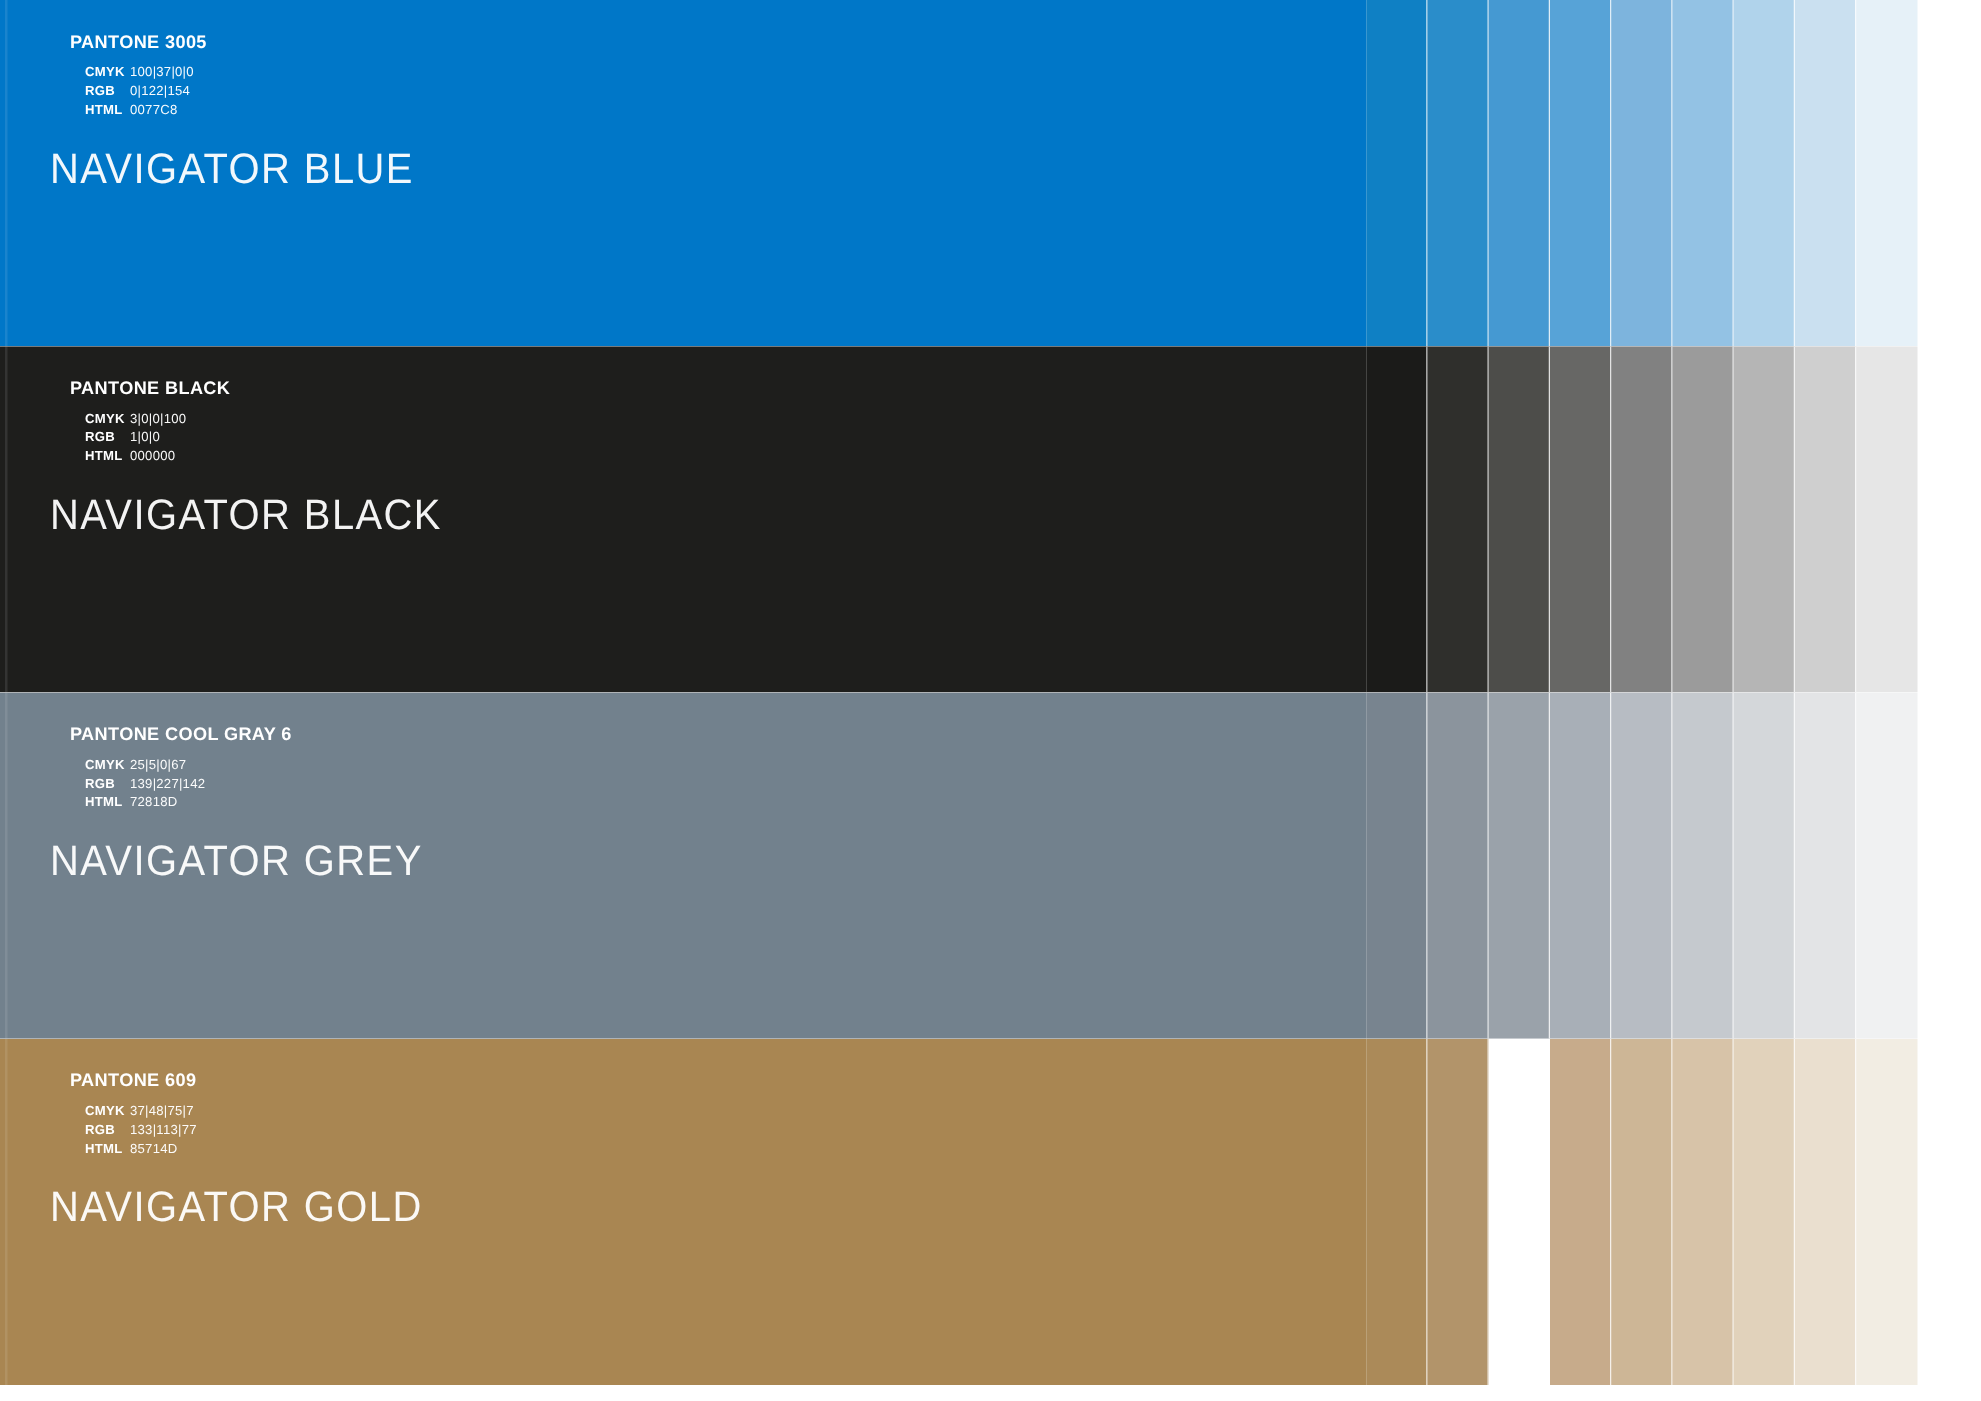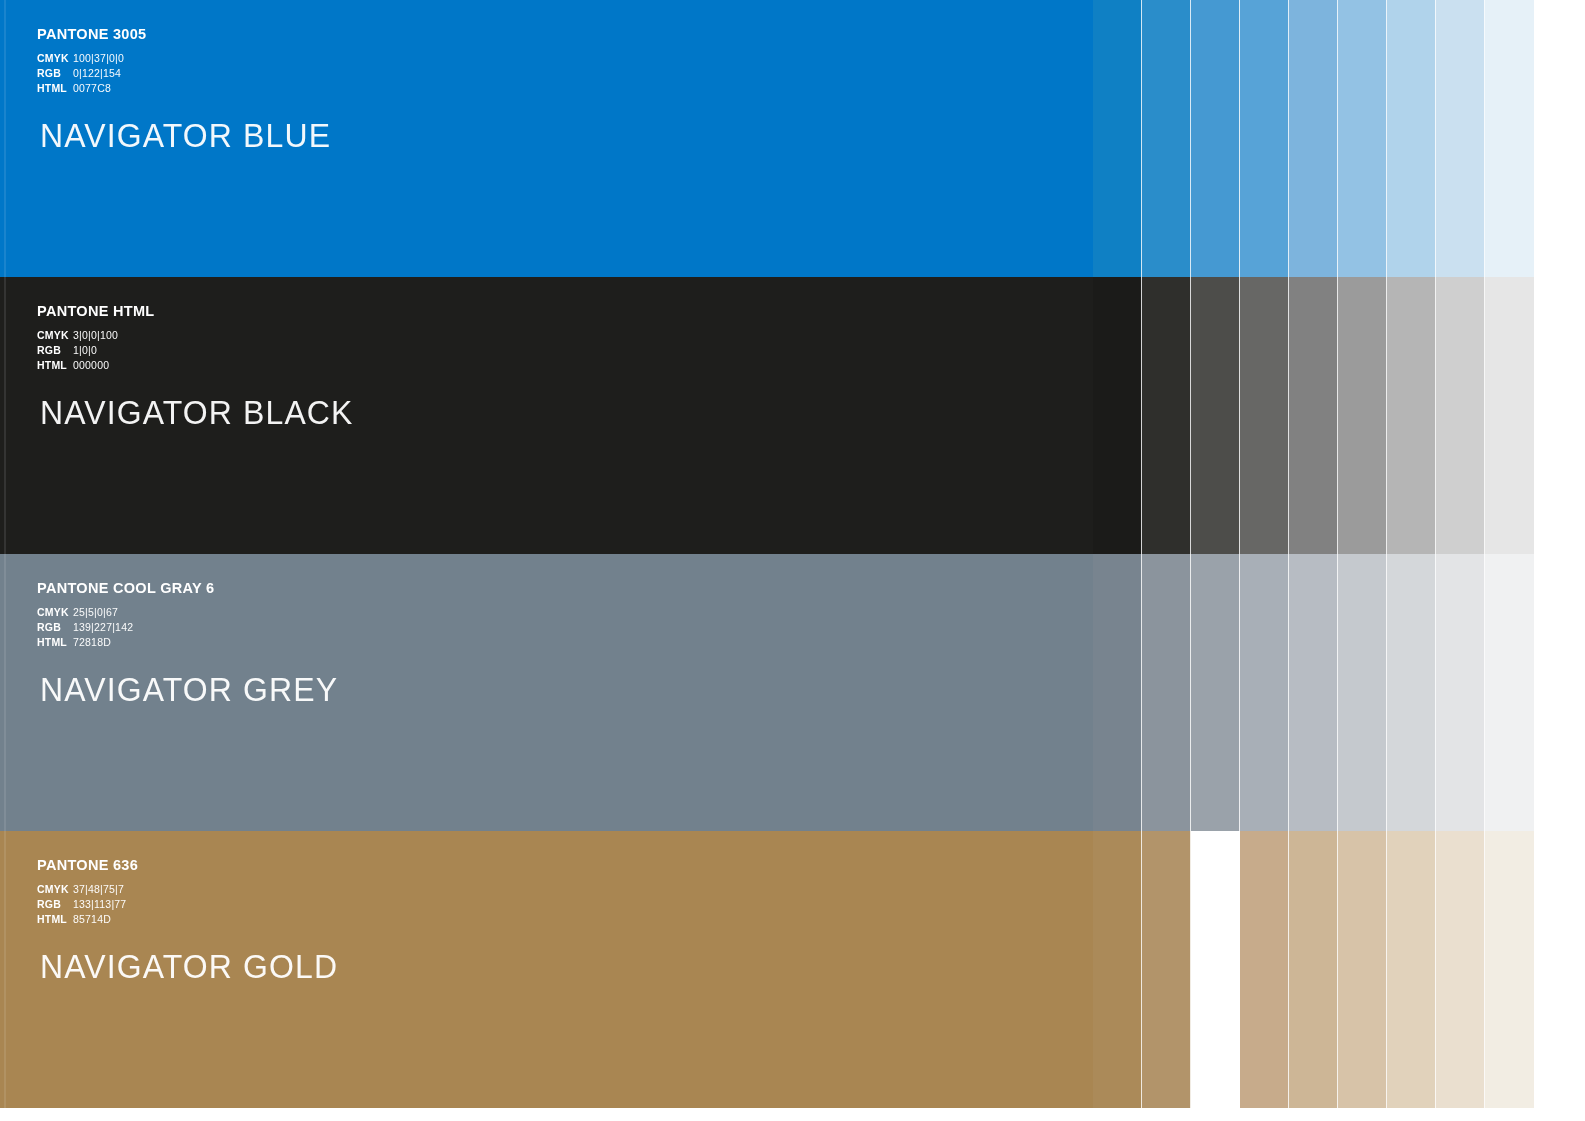--- a/index.html
+++ b/index.html
@@ -41,36 +41,37 @@
   }
   .tint {
     width:49px;
     height:100%;
     border-right:1px solid rgba(255,255,255,0.82);
   }
   .tint:last-child { border-right:none; }
 
   .info {
     position:absolute;
-    left:37px; top:26px;
+    left:56px; top:26px;
     z-index:5;
   }
   .pantone-name {
     font-size:14.5px;
     font-weight:bold;
     letter-spacing:0.3px;
     line-height:1.2;
     margin-bottom:8px;
     white-space:nowrap;
   }
   .spec-row {
     display:flex;
     align-items:center;
     line-height:1.42;
     white-space:nowrap;
+    margin-left:12px;
   }
   .spec-key {
     width:36px;
     font-size:10.5px;
     font-weight:bold;
     letter-spacing:0.2px;
   }
   .spec-val {
     font-size:10.5px;
     font-weight:normal;
@@ -139,21 +140,21 @@
         <div class="tint" style="background: rgb(47, 47, 44);"></div>
         <div class="tint" style="background: rgb(77, 77, 74);"></div>
         <div class="tint" style="background: rgb(103, 103, 101);"></div>
         <div class="tint" style="background: rgb(129, 129, 129);"></div>
         <div class="tint" style="background: rgb(155, 155, 155);"></div>
         <div class="tint" style="background: rgb(181, 181, 181);"></div>
         <div class="tint" style="background: rgb(207, 207, 207);"></div>
         <div class="tint" style="background: rgb(230, 230, 230);"></div>
       </div>
     <div class="info light-text">
-      <div class="pantone-name">PANTONE HTML</div>
+      <div class="pantone-name">PANTONE BLACK</div>
       <div class="spec-row">
         <span class="spec-key">CMYK</span>
         <span class="spec-val">3|0|0|100</span>
       </div>
       <div class="spec-row">
         <span class="spec-key">RGB</span>
         <span class="spec-val">1|0|0</span>
       </div>
       <div class="spec-row">
         <span class="spec-key">HTML</span>
@@ -205,21 +206,21 @@
         <div class="tint" style="background: rgb(178, 148, 106);"></div>
         <div class="tint"></div>
         <div class="tint" style="background: rgb(199, 171, 139);"></div>
         <div class="tint" style="background: rgb(205, 182, 150);"></div>
         <div class="tint" style="background: rgb(215, 195, 168);"></div>
         <div class="tint" style="background: rgb(225, 210, 187);"></div>
         <div class="tint" style="background: rgb(234, 223, 207);"></div>
         <div class="tint" style="background: rgb(242, 237, 227);"></div>
       </div>
     <div class="info light-text">
-      <div class="pantone-name">PANTONE 636</div>
+      <div class="pantone-name">PANTONE 609</div>
       <div class="spec-row">
         <span class="spec-key">CMYK</span>
         <span class="spec-val">37|48|75|7</span>
       </div>
       <div class="spec-row">
         <span class="spec-key">RGB</span>
         <span class="spec-val">133|113|77</span>
       </div>
       <div class="spec-row">
         <span class="spec-key">HTML</span>

